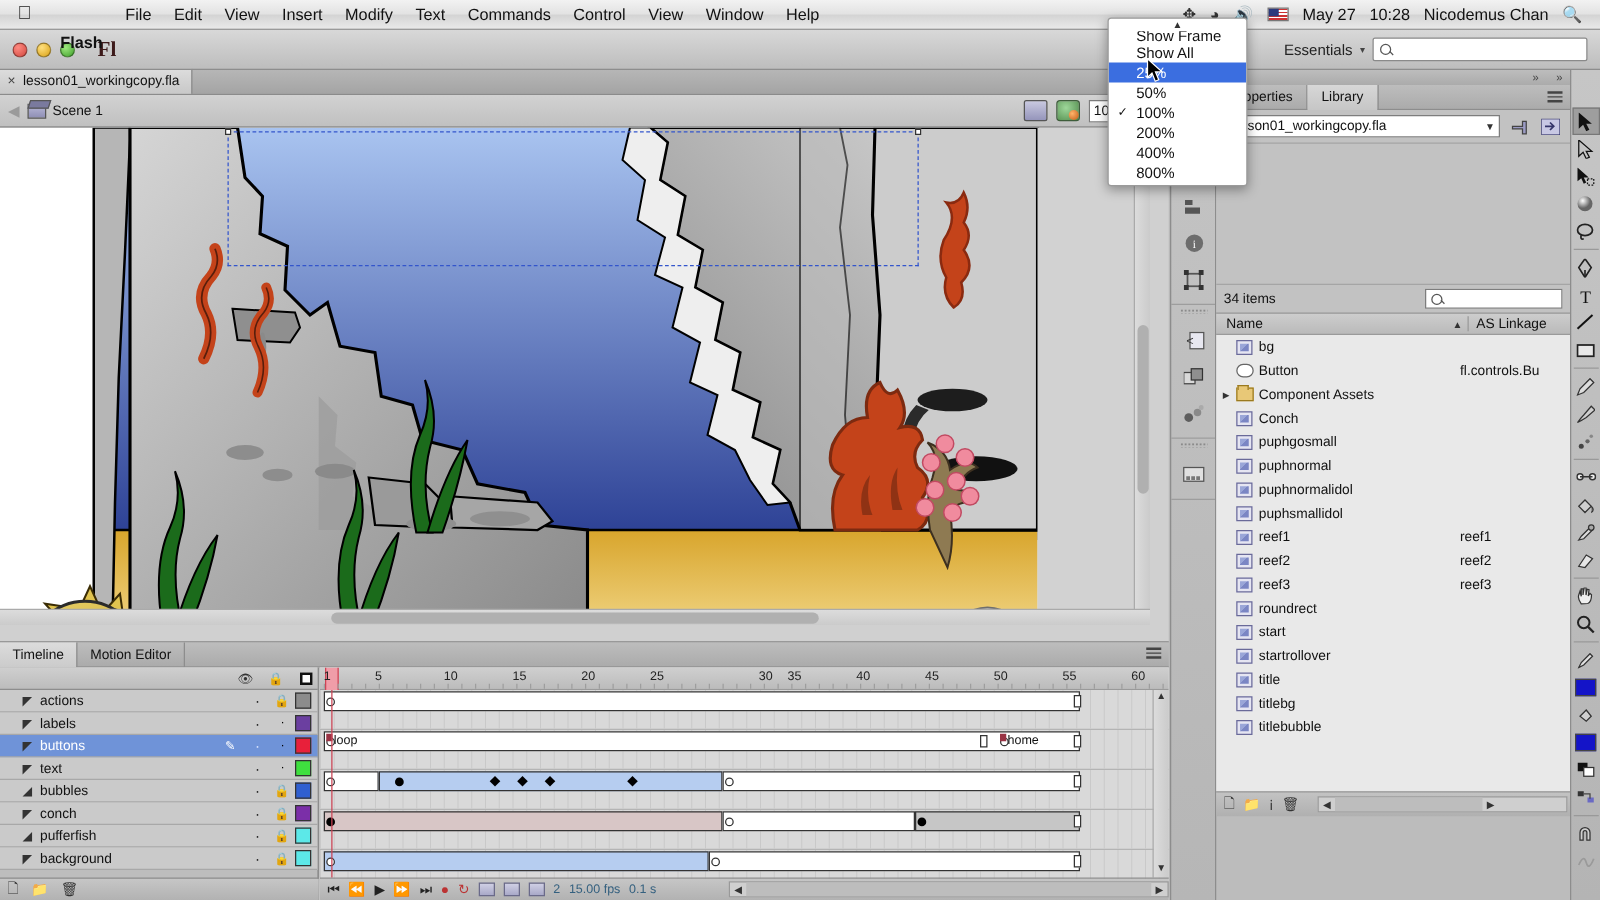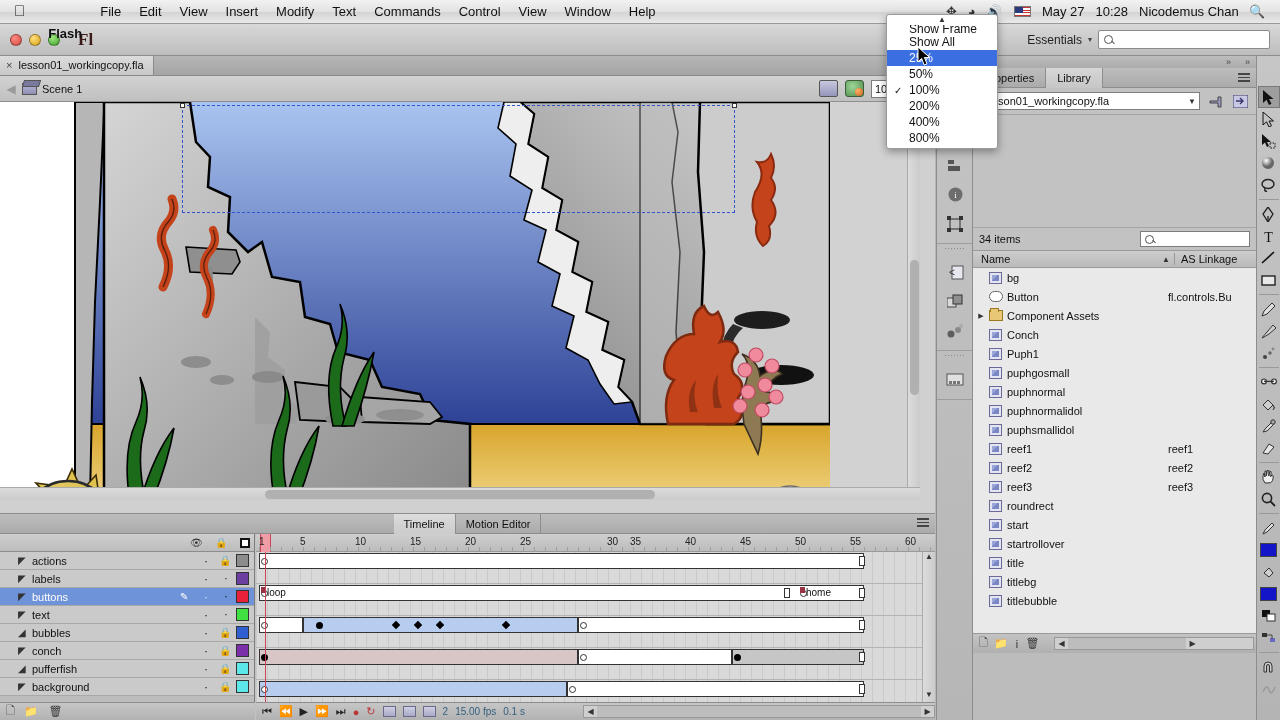--- a/index.html
+++ b/index.html
@@ -106,21 +106,21 @@
     position:absolute; right:0; top:0; width:13px; height:398px;
     background:linear-gradient(to right,#dcdcdc,#cbcbcb); border-left:1px solid #aaa;
   }
   .vscroll .thumb{ position:absolute; top:158px; left:2px; width:9px;height:135px;background:#b0b0b0;border-radius:5px;}
 
   
   .timeline{
     position:absolute; top:513px; left:0; width:935px; height:207px;
     background:#bfbfbf; border-top:1px solid #8d8d8d; z-index:22;
   }
-  .tl-tabs{ height:20px; background:linear-gradient(to bottom,#bdbdbd,#ababab); display:flex; border-bottom:1px solid #8d8d8d; position:relative;justify-content:center;}
+  .tl-tabs{ height:20px; background:linear-gradient(to bottom,#bdbdbd,#ababab); display:flex; border-bottom:1px solid #8d8d8d; position:relative;}
   .tl-tab{ height:20px;display:flex;align-items:center;padding:0 10px;font-size:11px;color:#111;border-right:1px solid #8d8d8d;}
   .tl-tab.active{ background:linear-gradient(to bottom,#dcdcdc,#cbcbcb); }
   .tl-menu{ position:absolute; right:6px; top:4px; width:12px;height:10px; }
   .tl-menu i{display:block;height:1.5px;background:#444;margin-bottom:2px;}
 
   .tl-body{ position:relative; height:186px; background:#c2c2c2; }
   .layerpanel{ position:absolute; left:0; top:0; width:255px; height:186px; background:#bdbdbd; border-right:1px solid #7e7e7e;}
   .lp-head{ height:18px; display:flex; align-items:center; justify-content:flex-end; padding-right:4px; gap:13px;
             background:linear-gradient(to bottom,#cfcfcf,#bcbcbc); border-bottom:1px solid #8d8d8d;}
   .lp-head .hicon{ font-size:10px;color:#333; width:12px;text-align:center;}
@@ -899,26 +899,20 @@
         </div>
         <div class="librow">
           <span class="tw"></span>
           <span class="symicon"></span>
           <span class="nm">Conch</span>
           <span class="lk"></span>
         </div>
         <div class="librow">
           <span class="tw"></span>
           <span class="symicon"></span>
-          <span class="nm">Puph1</span>
-          <span class="lk"></span>
-        </div>
-        <div class="librow">
-          <span class="tw"></span>
-          <span class="symicon"></span>
           <span class="nm">puphgosmall</span>
           <span class="lk"></span>
         </div>
         <div class="librow">
           <span class="tw"></span>
           <span class="symicon"></span>
           <span class="nm">puphnormal</span>
           <span class="lk"></span>
         </div>
         <div class="librow">

